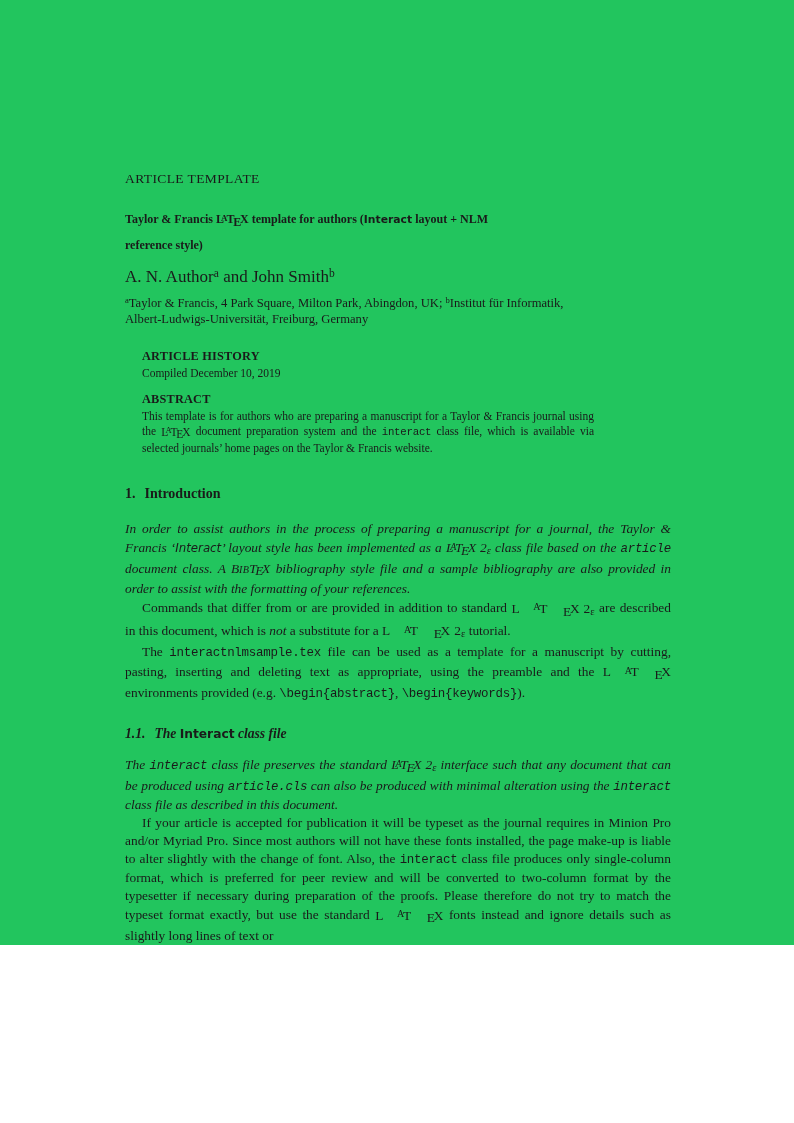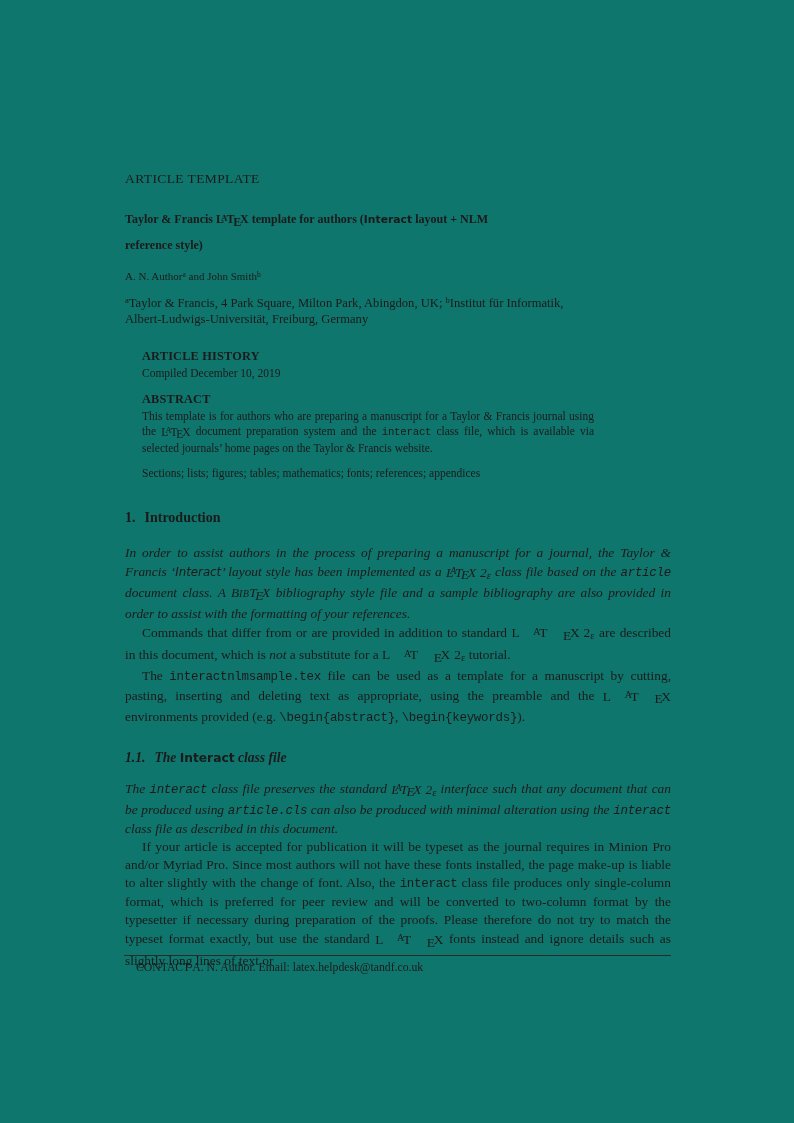--- a/index.html
+++ b/index.html
@@ -1,20 +1,20 @@
 <!DOCTYPE html>
 <html><head>
 <meta charset="utf-8">
 <style>
   html, body { margin: 0; padding: 0; background: #ffffff; }
   .page {
     position: relative;
     width: 794px;
-    height: 1123px;
-    background: #0f766e;
+    height: 945px;
+    background: #22c55e;
     color: #1a1a1a;
     font-family: "Liberation Serif", "DejaVu Serif", serif;
     overflow: hidden;
   }
   .content {
     position: absolute;
     left: 125px;
     top: 0;
     width: 546px;
     padding-top: 171px;
@@ -25,21 +25,21 @@
     letter-spacing: 0.4px;
   }
   .title {
     margin: 21px 0 0 0;
     font-size: 12px;
     font-weight: bold;
     line-height: 23.5px;
   }
   .authors {
     margin-top: 10px;
-    font-size: 11px;
+    font-size: 17px;
     line-height: 17px;
   }
   .affiliation {
     margin-top: 10px;
     font-size: 12.6px;
     line-height: 16.5px;
   }
   .meta-block { margin-left: 17px; width: 452px; }
   .meta-history  { margin-top: 22px; }
   .meta-abstract { margin-top: 12px; }
@@ -123,21 +123,20 @@
       <div class="meta-label">ARTICLE HISTORY</div>
       <div class="meta-text">Compiled December 10, 2019</div>
     </div>
 
     <div class="meta-block meta-abstract">
       <div class="meta-label">ABSTRACT</div>
       <div class="meta-text">This template is for authors who are preparing a manuscript for a Taylor &amp; Francis journal using the <span class="logo">L<span class="lx-a">A</span>T<span class="lx-e">E</span>X</span> document preparation system and the <span class="tt">interact</span> class file, which is available via selected journals’ home pages on the Taylor &amp; Francis website.</div>
     </div>
 
     <div class="meta-block meta-keywords">
-      <div class="meta-text">Sections; lists; figures; tables; mathematics; fonts; references; appendices</div>
     </div>
 
     <h2 class="section-heading">
       <span class="sec-num">1.</span><span class="sec-title">Introduction</span>
     </h2>
 
     <p class="body-par par-first">In order to assist authors in the process of preparing a manuscript for a journal, the Taylor &amp; Francis ‘<span class="sf">Interact</span>’ layout style has been implemented as a <span class="logo">L<span class="lx-a">A</span>T<span class="lx-e">E</span>X<span class="lx-2"> 2</span><span class="lx-eps">ε</span></span> class file based on the <span class="tt">article</span> document class. A <span class="logo">B<span class="bx-ib">IB</span>T<span class="lx-e">E</span>X</span> bibliography style file and a sample bibliography are also provided in order to assist with the formatting of your references.</p>
     <p class="body-par indent">Commands that differ from or are provided in addition to standard <span class="logo">L<span class="lx-a">A</span>T<span class="lx-e">E</span>X<span class="lx-2"> 2</span><span class="lx-eps">ε</span></span> are described in this document, which is <span class="it">not</span> a substitute for a <span class="logo">L<span class="lx-a">A</span>T<span class="lx-e">E</span>X<span class="lx-2"> 2</span><span class="lx-eps">ε</span></span> tutorial.</p>
     <p class="body-par indent">The <span class="tt">interactnlmsample.tex</span> file can be used as a template for a manuscript by cutting, pasting, inserting and deleting text as appropriate, using the preamble and the <span class="logo">L<span class="lx-a">A</span>T<span class="lx-e">E</span>X</span> environments provided (e.g. <span class="tt">\begin{abstract}</span>, <span class="tt">\begin{keywords}</span>).</p>
 

